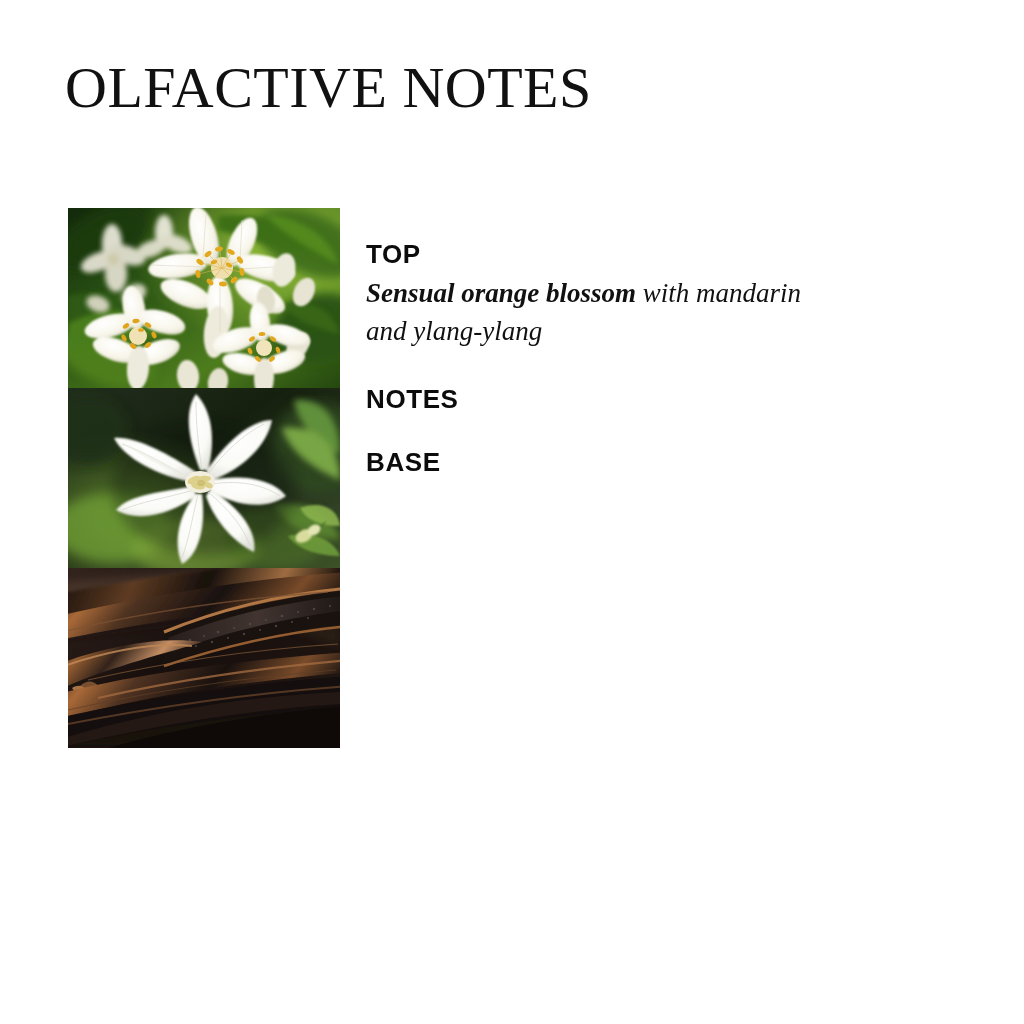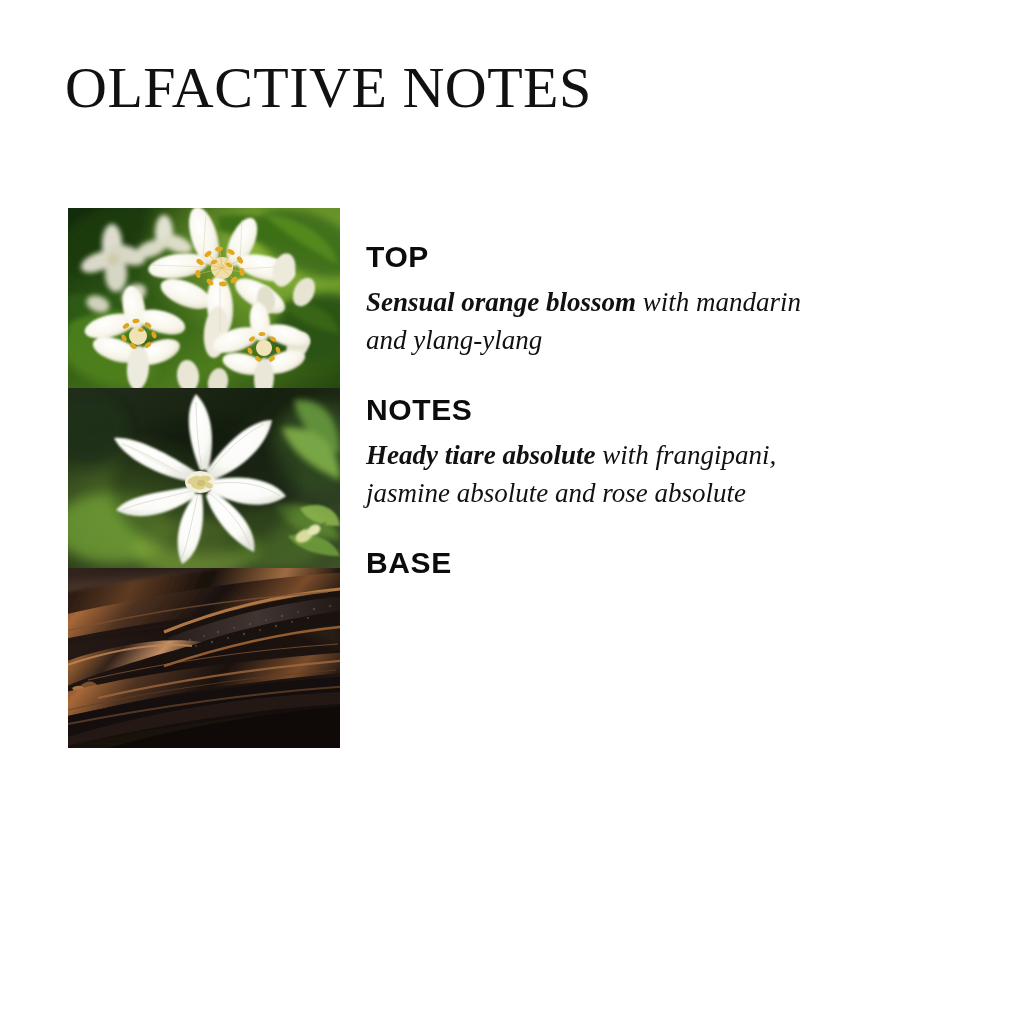--- a/index.html
+++ b/index.html
@@ -54,33 +54,32 @@
     left: 366px;
     top: 240px;
     width: 470px;
   }
   .note-block { margin-bottom: 34px; }
   .note-block:last-child { margin-bottom: 0; }
 
   .note-label {
     font-family: "Liberation Sans", sans-serif;
     font-weight: bold;
-    font-size: 30px;
+    font-size: 26px;
     letter-spacing: 0.6px;
     color: #0c0c0c;
     line-height: 1.15;
     margin-bottom: 4px;
   }
   .note-desc {
     font-family: "Liberation Serif", "DejaVu Serif", serif;
     font-style: italic;
     font-size: 27px;
     line-height: 1.42;
     color: #111111;
-    margin-top: 8px;
   }
   .note-desc .lead {
     font-weight: bold;
     font-style: italic;
   }
 </style>
 </head>
 <body>
 
 <div class="page-title">OLFACTIVE NOTES</div>
@@ -477,22 +476,19 @@
 
   <div class="note-block">
     <div class="note-label">TOP</div>
     <div class="note-desc">
       <span class="lead">Sensual orange blossom</span><span> with mandarin and ylang-ylang</span>
     </div>
   </div>
 
   <div class="note-block">
     <div class="note-label">NOTES</div>
-    <div class="note-desc">
-      <span class="lead">Heady tiare absolute</span><span> with frangipani, jasmine absolute and rose absolute</span>
-    </div>
   </div>
 
   <div class="note-block">
     <div class="note-label">BASE</div>
   </div>
 
 </div>
 
 </body></html>

